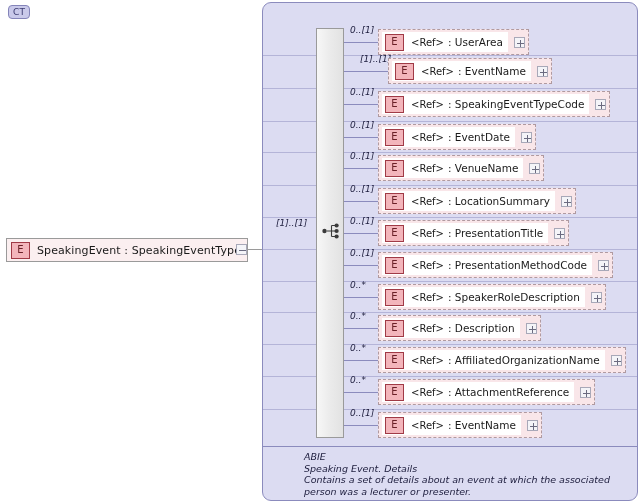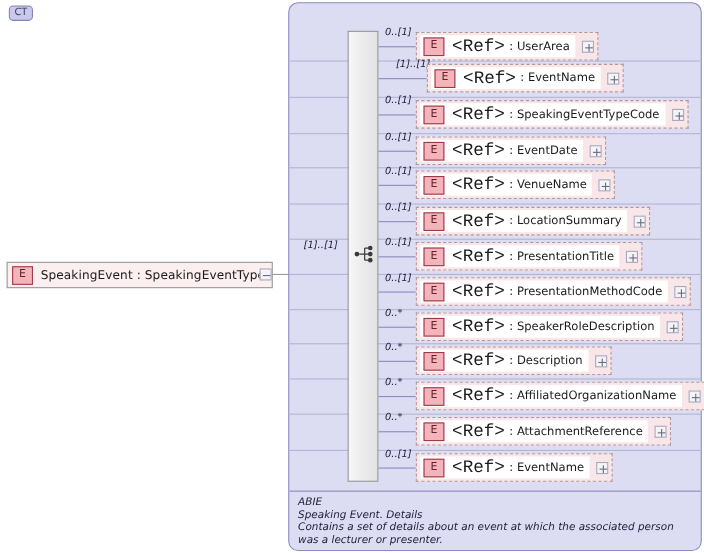--- a/index.html
+++ b/index.html
@@ -112,23 +112,22 @@
     padding:0 3px 0 3px;
     white-space:nowrap;
   }
   .row .inner{
     display:flex;align-items:center;
     background:#ffffff;
     height:20px;
     padding:0 5px 0 3px;
   }
   .row .ref{
-    font-size:16px;color:#1a1a1a;
+    font-size:10px;color:#1a1a1a;
     margin-right:4px;
-    font-family:Liberation Mono, monospace;
   }
   .row .colonname{
     font-size:10.5px;color:#1a1a1a;
   }
   .row .expander{margin-left:6px;}
 
   .card{
     position:absolute;
     font-size:9px;
     font-style:italic;
@@ -150,21 +149,21 @@
     left:263px;top:446px;
     width:374px;
     box-sizing:border-box;
     border-top:1px solid #8b8bbd;
     padding:4px 8px 0 8px;
     font-size:9.5px;
     font-style:italic;
     color:#1c1c3c;
     line-height:11.5px;
   }
-  .anno div{white-space:nowrap;}
+  .anno div{white-space:nowrap;margin-left:33px;}
   .anno .wrap{white-space:normal;}
 </style>
 </head>
 <body>
 
 <div id="diagram">
 
   <div class="root-node">
     <span class="e-badge">E</span>
     <span class="root-label">SpeakingEvent : SpeakingEventType</span>

